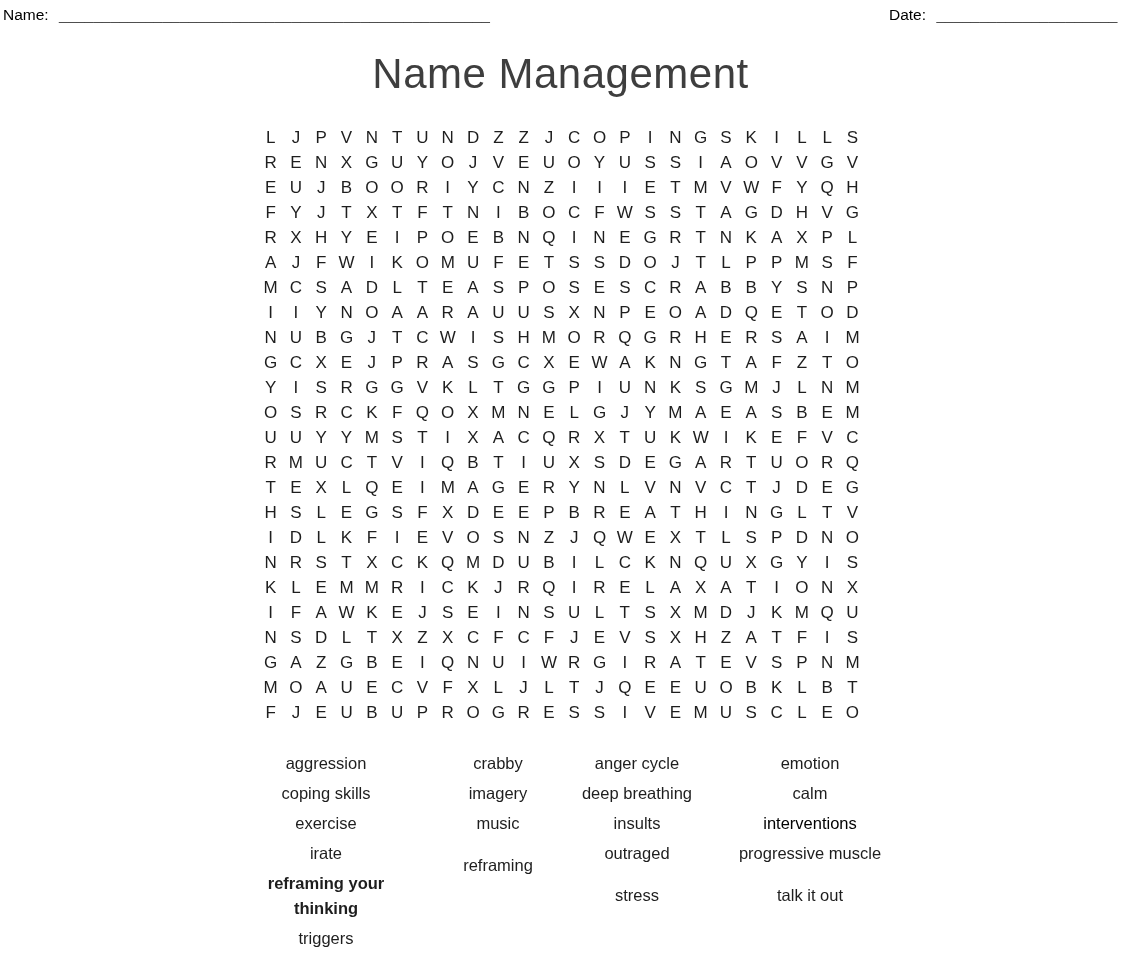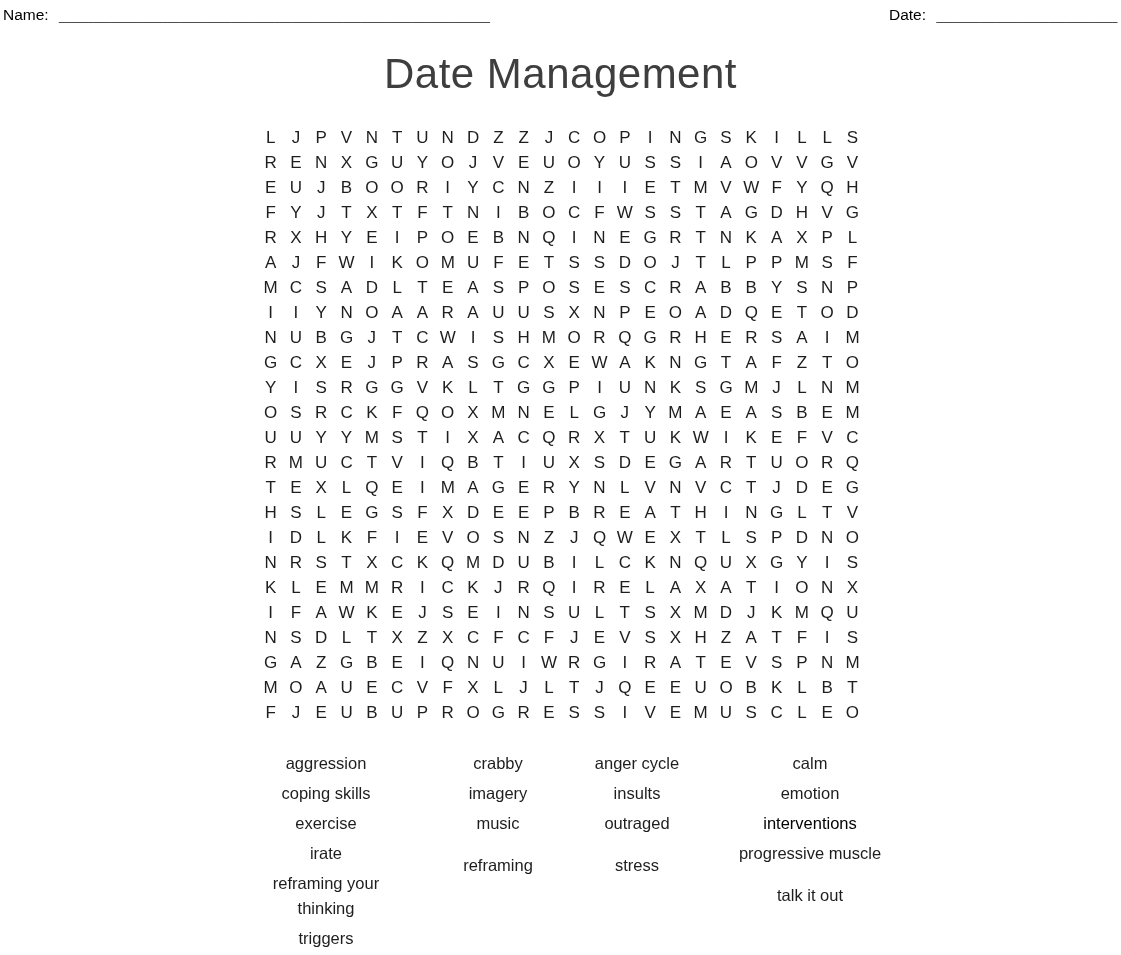--- a/index.html
+++ b/index.html
@@ -78,21 +78,21 @@
   <div class="field field-name">
     <span class="label">Name:</span>
     <span class="blank-line">__________________________________________________</span>
   </div>
 
   <div class="field field-date">
     <span class="label">Date:</span>
     <span class="blank-line">_____________________</span>
   </div>
 
-  <div class="title" style="color: rgb(62, 62, 62);">Date Management</div>
+  <div class="title" style="color: rgb(62, 62, 62);">Name Management</div>
 
   <div class="letter-grid" id="letter-grid">
       <span style="color: rgb(30, 30, 30);">L</span>
       <span style="color: rgb(30, 30, 30);">J</span>
       <span style="color: rgb(30, 30, 30);">P</span>
       <span style="color: rgb(30, 30, 30);">V</span>
       <span style="color: rgb(30, 30, 30);">N</span>
       <span style="color: rgb(30, 30, 30);">T</span>
       <span style="color: rgb(30, 30, 30);">U</span>
       <span style="color: rgb(30, 30, 30);">N</span>
@@ -674,21 +674,21 @@
         <div class="wb-cell">
           <span style="color: rgb(30, 30, 30);">coping skills</span>
         </div>
         <div class="wb-cell">
           <span style="color: rgb(30, 30, 30);">exercise</span>
         </div>
         <div class="wb-cell">
           <span style="color: rgb(30, 30, 30);">irate</span>
         </div>
         <div class="wb-cell tall">
-          <span style="color: rgb(30, 30, 30);">reframing your thinking</span>
+          <span style="color: rgb(30, 30, 30); font-weight: bold;">reframing your thinking</span>
         </div>
         <div class="wb-cell">
           <span style="color: rgb(30, 30, 30);">triggers</span>
         </div>
       </div>
       <div class="wb-col wb-col2">
         <div class="wb-cell">
           <span style="color: rgb(30, 30, 30);">crabby</span>
         </div>
         <div class="wb-cell">
@@ -699,35 +699,38 @@
         </div>
         <div class="wb-cell tall">
           <span style="color: rgb(30, 30, 30);">reframing</span>
         </div>
       </div>
       <div class="wb-col wb-col3">
         <div class="wb-cell">
           <span style="color: rgb(30, 30, 30);">anger cycle</span>
         </div>
         <div class="wb-cell">
+          <span style="color: rgb(30, 30, 30);">deep breathing</span>
+        </div>
+        <div class="wb-cell">
           <span style="color: rgb(30, 30, 30);">insults</span>
         </div>
         <div class="wb-cell">
           <span style="color: rgb(30, 30, 30);">outraged</span>
         </div>
         <div class="wb-cell tall">
           <span style="color: rgb(30, 30, 30);">stress</span>
         </div>
       </div>
       <div class="wb-col wb-col4">
         <div class="wb-cell">
+          <span style="color: rgb(30, 30, 30);">emotion</span>
+        </div>
+        <div class="wb-cell">
           <span style="color: rgb(30, 30, 30);">calm</span>
-        </div>
-        <div class="wb-cell">
-          <span style="color: rgb(30, 30, 30);">emotion</span>
         </div>
         <div class="wb-cell">
           <span style="color: #000000;">interventions</span>
         </div>
         <div class="wb-cell">
           <span style="color: rgb(30, 30, 30);">progressive muscle</span>
         </div>
         <div class="wb-cell tall">
           <span style="color: rgb(30, 30, 30);">talk it out</span>
         </div>

